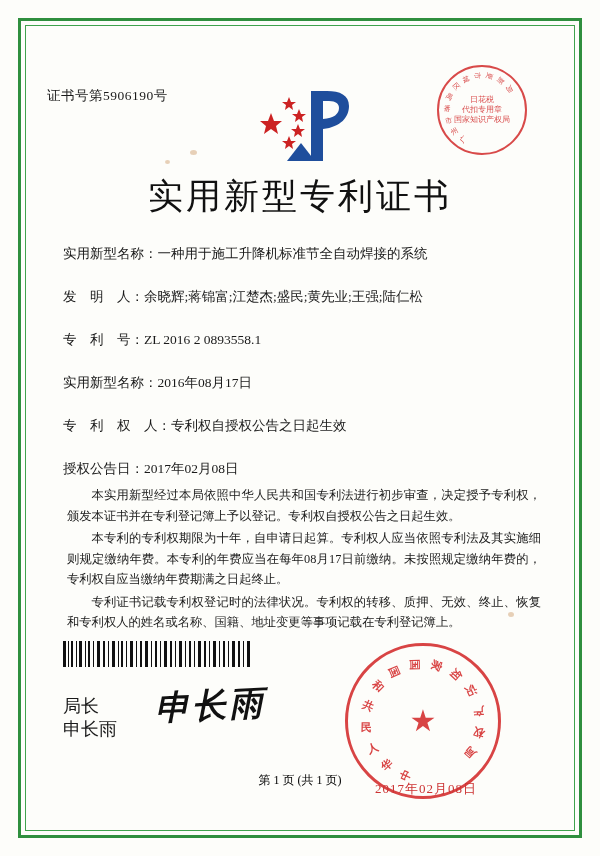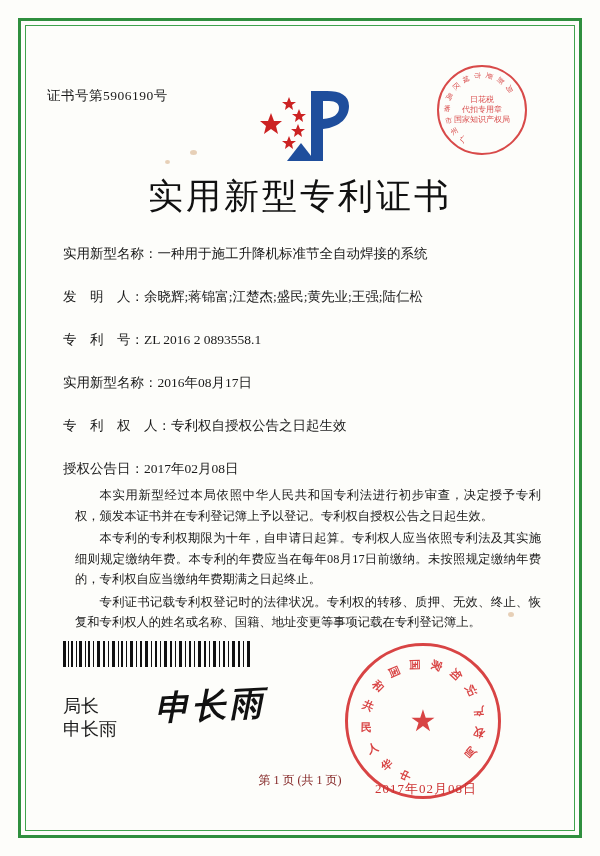--- a/index.html
+++ b/index.html
@@ -141,21 +141,21 @@
     position: absolute;
     left: 18px;
     right: 14px;
     top: 440px;
     font-size: 12.3px;
     line-height: 20.5px;
     text-align: justify;
     color: #1a1a1a;
   }
   .body-text p {
-    margin: 0 0 2px 12px;
+    margin: 0 0 2px 4px;
     text-indent: 2em;
   }
 
   
   .barcode {
     position: absolute;
     left: 18px;
     top: 596px;
     width: 190px;
     height: 26px;
@@ -228,21 +228,21 @@
   }
 
   
   .footer-page {
     position: absolute;
     left: 0;
     right: 0;
     bottom: 22px;
     text-align: center;
     font-size: 12px;
-    color: #7f1d1d;
+    color: #000000;
   }
 
   
   .mark {
     position: absolute;
     background: #c96;
     opacity: 0.45;
     border-radius: 50%;
   }
 </style>

